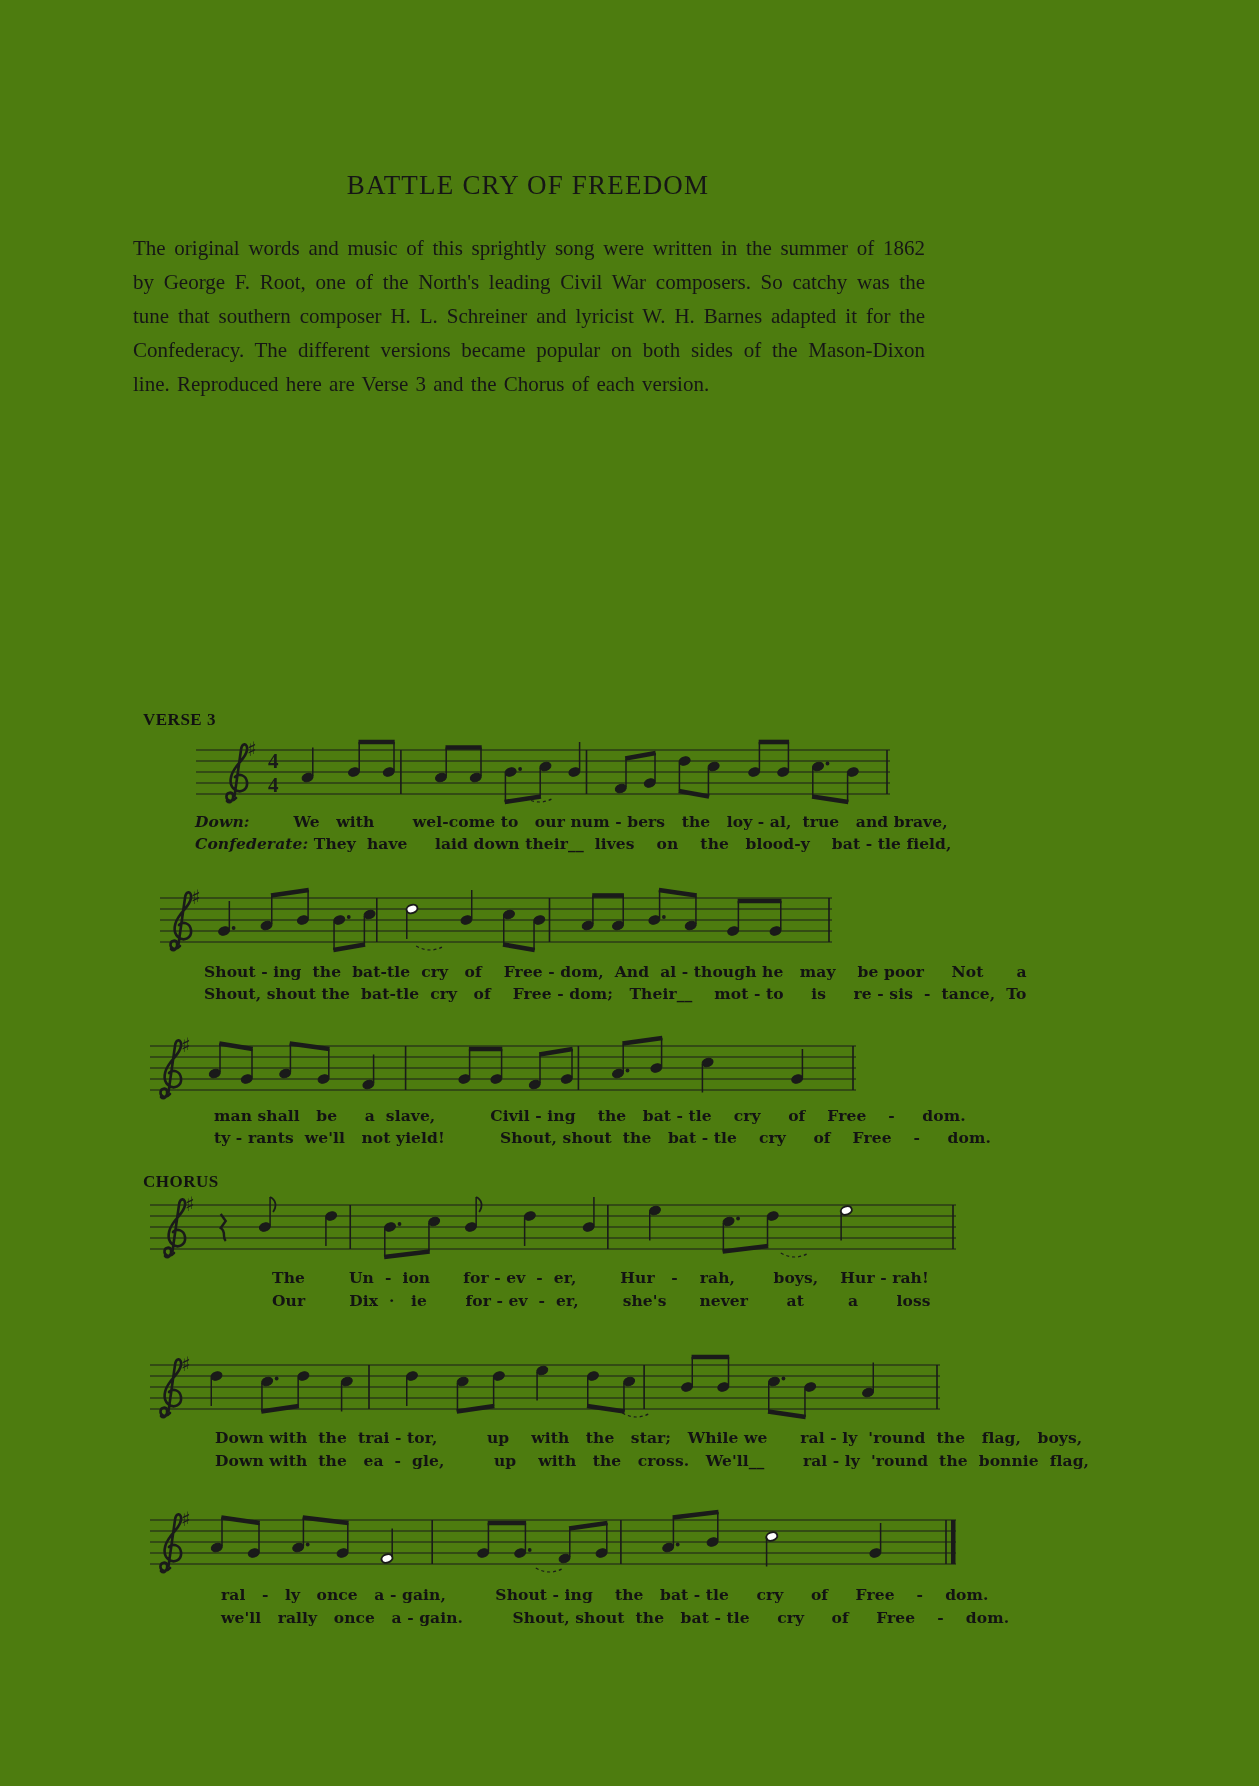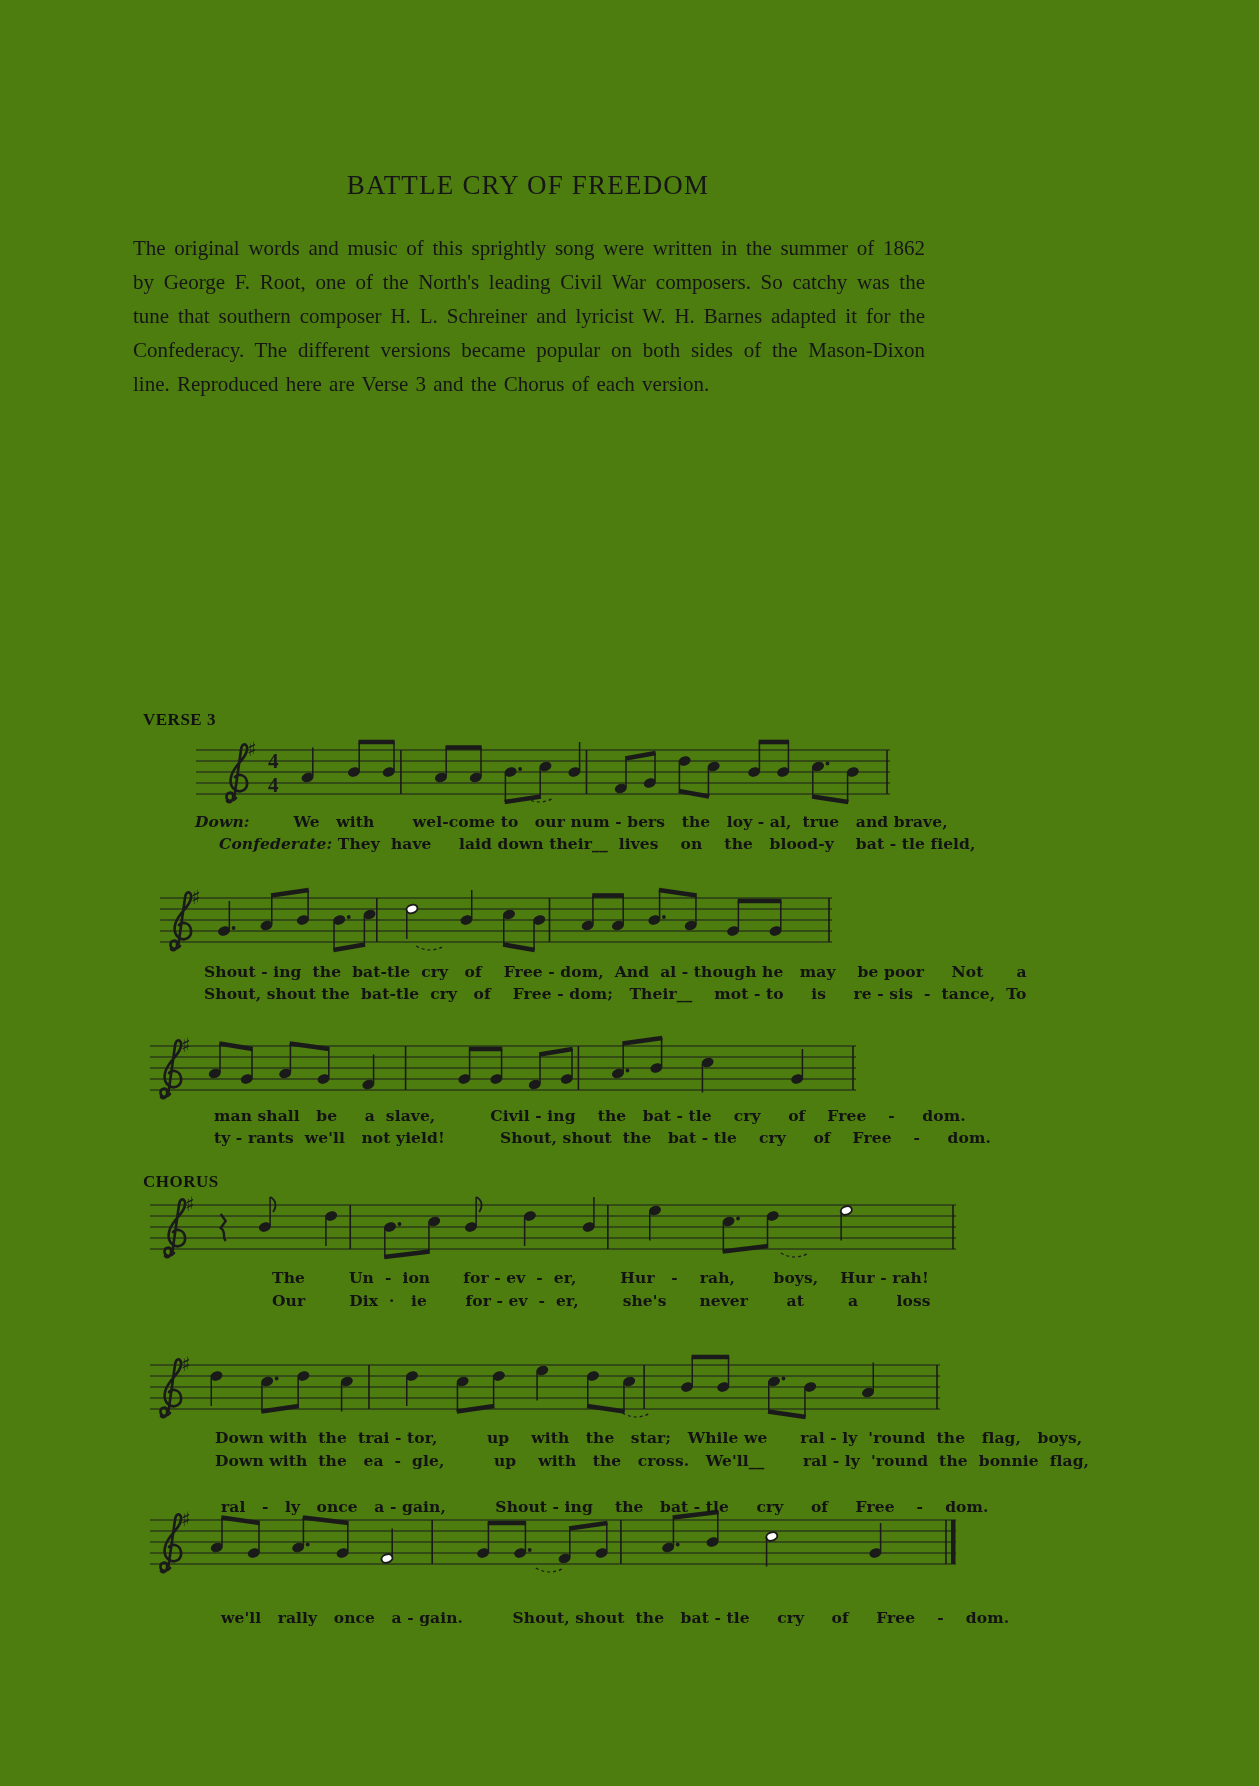--- a/index.html
+++ b/index.html
@@ -91,21 +91,21 @@
           <ellipse cx="656.8" cy="50" rx="5.6" ry="4.1" transform="rotate(-18 656.8 50)" fill="#1a1a1a" stroke="#1a1a1a" stroke-width="1"></ellipse>
           <line x1="651.5999999999999" y1="51.5" x2="651.5999999999999" y2="80" stroke="#1a1a1a" stroke-width="1.5"></line>
           <line x1="616.0999999999999" y1="74.5" x2="652.3" y2="80" stroke="#1a1a1a" stroke-width="4.6"></line>
         </g>
         <line x1="204.89999999999998" y1="28" x2="204.89999999999998" y2="72" stroke="#1a1a1a" stroke-width="1.6"></line>
         <line x1="390.5" y1="28" x2="390.5" y2="72" stroke="#1a1a1a" stroke-width="1.6"></line>
         <line x1="691" y1="28" x2="691" y2="72" stroke="#1a1a1a" stroke-width="1.6"></line>
         <path d="M329.6 76 Q343.6 84 357.6 76" fill="none" stroke="#1a1a1a" stroke-width="1.2" stroke-dasharray="3 3"></path>
       </svg>
       <div class="lyric-row" style="left: 195px; top: 812px;"><span class="lyric-label">Down:</span><span>        We   with       wel-come to   our num - bers   the   loy - al,  true   and brave,</span></div>
-      <div class="lyric-row" style="left: 195px; top: 834px; margin-left: 24px;"><span class="lyric-label">Confederate:</span><span> They  have     laid down their__  lives    on    the   blood-y    bat - tle field,</span></div>
+      <div class="lyric-row" style="left: 195px; top: 834px;"><span class="lyric-label">Confederate:</span><span> They  have     laid down their__  lives    on    the   blood-y    bat - tle field,</span></div>
       <svg class="staff-svg" width="672" height="110" viewBox="0 0 672 110" style="left: 160px; top: 870px;">
         <line x1="0" y1="28" x2="672" y2="28" stroke="#1a1a1a" stroke-width="1.1"></line>
         <line x1="0" y1="39" x2="672" y2="39" stroke="#1a1a1a" stroke-width="1.1"></line>
         <line x1="0" y1="50" x2="672" y2="50" stroke="#1a1a1a" stroke-width="1.1"></line>
         <line x1="0" y1="61" x2="672" y2="61" stroke="#1a1a1a" stroke-width="1.1"></line>
         <line x1="0" y1="72" x2="672" y2="72" stroke="#1a1a1a" stroke-width="1.1"></line>
         <path d="M14 64 C10 69 4 67 4.5 62 C5 58 10 57.5 11 61 C12 66 8 70 5 67 M12.5 62 L19 16 C20 8 26 9 25 16 C24 23 18 27 14 33 C8 41 6.5 50 12 55 C18 60 26 56 25 48 C24 41 17 39 13 43" fill="none" stroke="#1a1a1a" stroke-width="2.6" stroke-linecap="round" transform="translate(6,12)"></path>
         <text x="31" y="34" font-size="20" fill="#1a1a1a" font-family="&quot;DejaVu Sans&quot;, sans-serif">♯</text>
         <g>
           <ellipse cx="64.12" cy="61" rx="5.6" ry="4.1" transform="rotate(-18 64.12 61)" fill="#1a1a1a" stroke="#1a1a1a" stroke-width="1"></ellipse>
@@ -346,16 +346,16 @@
           <line x1="616.6" y1="46" x2="616.6" y2="74.5" stroke="#1a1a1a" stroke-width="1.5"></line>
           <ellipse cx="725.4" cy="61" rx="5.6" ry="4.1" transform="rotate(-18 725.4 61)" fill="#1a1a1a" stroke="#1a1a1a" stroke-width="1"></ellipse>
           <line x1="730.6" y1="59.5" x2="730.6" y2="31" stroke="#1a1a1a" stroke-width="1.5"></line>
         </g>
         <line x1="282.20000000000005" y1="28" x2="282.20000000000005" y2="72" stroke="#1a1a1a" stroke-width="1.6"></line>
         <line x1="470.9" y1="28" x2="470.9" y2="72" stroke="#1a1a1a" stroke-width="1.6"></line>
         <line x1="796" y1="28" x2="796" y2="72" stroke="#1a1a1a" stroke-width="1.6"></line>
         <rect x="801" y="28" width="4.5" height="44" fill="#1a1a1a"></rect>
         <path d="M385.79999999999995 76 Q399.79999999999995 84 413.79999999999995 76" fill="none" stroke="#1a1a1a" stroke-width="1.2" stroke-dasharray="3 3"></path>
       </svg>
-      <div class="lyric-row" style="left: 221px; top: 1497px;"><span>ral   -   ly   once   a - gain,         Shout - ing    the   bat - tle     cry     of     Free    -    dom.</span></div>
+      <div class="lyric-row" style="left: 221px; top: 1585px;"><span>ral   -   ly   once   a - gain,         Shout - ing    the   bat - tle     cry     of     Free    -    dom.</span></div>
       <div class="lyric-row" style="left: 221px; top: 1608px;"><span>we'll   rally   once   a - gain.         Shout, shout  the   bat - tle     cry     of     Free    -    dom.</span></div>
     </div>
 </div>
 
 </body></html>

